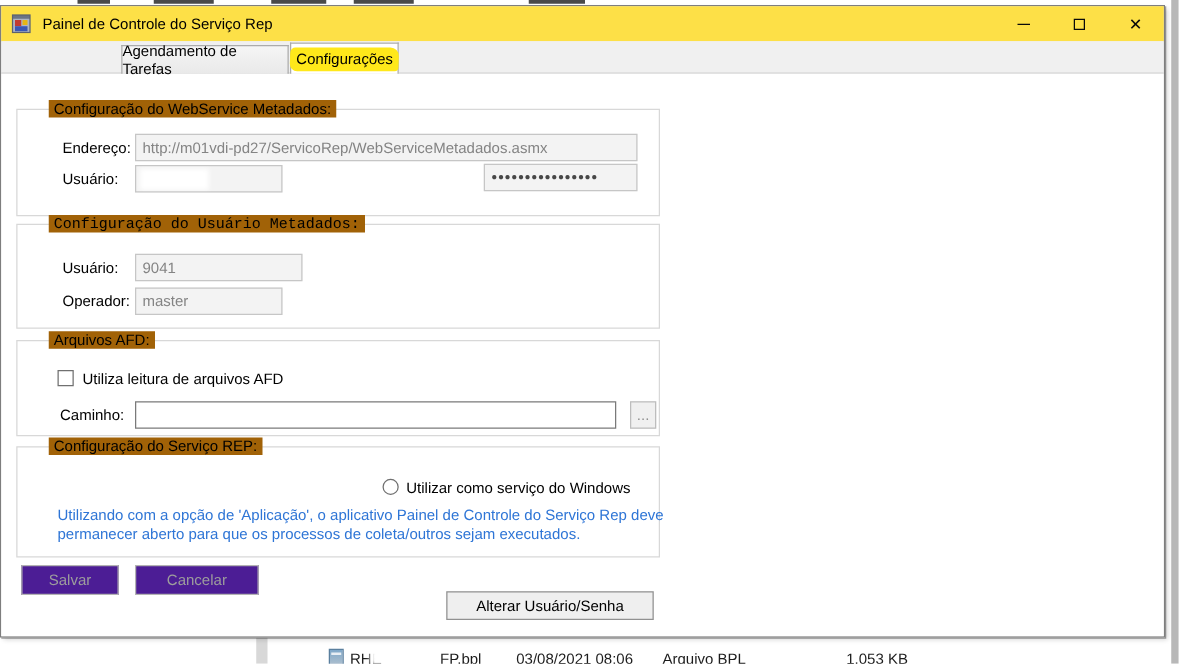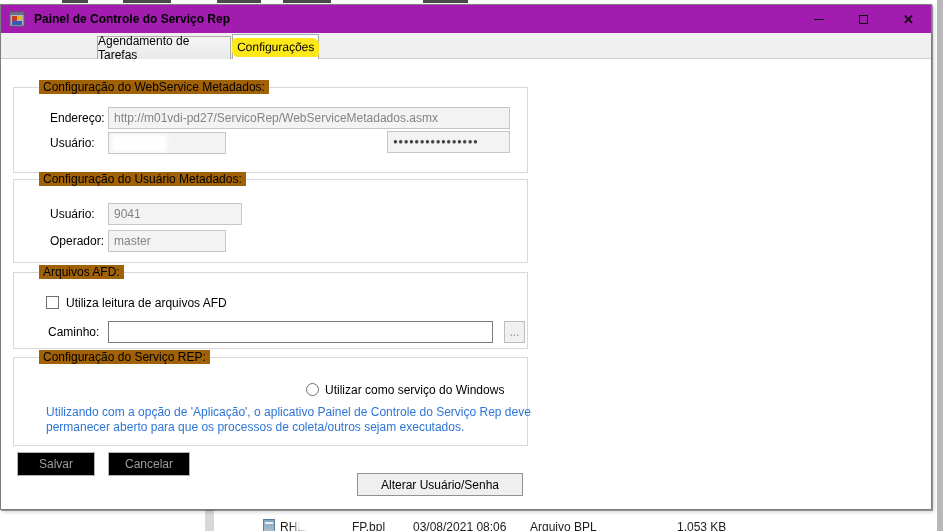--- a/index.html
+++ b/index.html
@@ -17,21 +17,21 @@
     background:linear-gradient(#7fa8c9,#aebfce); border:1px solid #5a7f9e; }
   .bg-file-icon::after { content:""; position:absolute; left:1px; top:2px; width:8px; height:2px; background:#e8eef4; }
   .bg-file-text { position:absolute; top:1px; color:#1c1c1c; white-space:nowrap; }
   .bg-blur-blob { position:absolute; left:296px; top:-2px; width:54px; height:15px; background:#fff; filter:blur(2px); }
   
   .window {
     position:absolute; left:0; top:4px; width:932px; height:506px;
     background:#f0f0f0; border:1px solid #7e7e7e;
     box-shadow:1px 1px 0 rgba(0,0,0,.35), 2px 2px 4px rgba(0,0,0,.18);
   }
-  .titlebar { position:relative; height:28px; background:#a21caf; display:flex; align-items:center;font-weight:bold; }
+  .titlebar { position:relative; height:28px; background:#fde047; display:flex; align-items:center; }
   .app-icon { width:16px; height:16px; margin-left:8px; }
   .title-text { margin-left:9px; font-size:12px; color:#000; }
   .win-btns { position:absolute; right:0; top:0; height:28px; display:flex; }
   .win-btn { width:45px; height:28px; display:flex; align-items:center; justify-content:center; cursor:default; }
   .glyph-min { width:10px; height:1px; background:#0a0a0a; }
   .glyph-max { width:9px; height:9px; border:1px solid #0a0a0a; }
   .glyph-close { font-size:13px; color:#0a0a0a; line-height:1; }
   
   .tabstrip { position:relative; height:26px; background:#f0f0f0; }
   .tabstrip::after { content:""; position:absolute; left:0; right:0; bottom:0; height:1px; background:#cfcfcf; }
@@ -52,21 +52,21 @@
   .redact { position:absolute; left:3px; top:2px; width:55px; height:17px; background:#fff; filter:blur(2px); }
   .checkbox { position:absolute; width:13px; height:13px; background:#fff; border:1px solid #707070; }
   .cb-label { position:absolute; line-height:14px; white-space:nowrap; }
   .radio { width:13px; height:13px; border:1px solid #707070; border-radius:50%; background:#fff; position:relative; flex:none; }
   .radio.checked::after { content:""; position:absolute; left:3px; top:3px; width:5px; height:5px; border-radius:50%; background:#1a1a1a; }
   .radio-wrap { position:absolute; display:flex; align-items:center; gap:6px; height:17px; }
   .radio-wrap.hl { background:#ffe81a; border-radius:6px 3px 7px 3px; padding:1px 10px 2px 3px; }
   .note { position:absolute; color:#2e75d6; line-height:15px; white-space:nowrap; }
   .btn { position:absolute; height:24px; display:flex; align-items:center; justify-content:center;
     font-size:12px; cursor:default; }
-  .btn-disabled { background:#000000; border:1px solid #b3b3b3; color:#9d9d9d; }
+  .btn-disabled { background:#4c1d95; border:1px solid #b3b3b3; color:#9d9d9d; }
   .btn-enabled  { background:#efefef; border:1px solid #919191; color:#000; }
   .browse-btn { position:absolute; width:21px; height:22px; background:#f0f0f0; border:1px solid #bdbdbd;
     color:#8f8f8f; display:flex; align-items:center; justify-content:center; line-height:1; }
 </style>
 </head>
 <body>
 
 <div class="bg-frag" style="left:62px;width:26px;"></div>
 <div class="bg-frag" style="left:123px;width:48px;"></div>
 <div class="bg-frag" style="left:217px;width:44px;"></div>
@@ -130,21 +130,21 @@
     </div>
     <span class="fldlabel" style="left:49px;top:73px;">Usuário:</span>
     <div class="textbox tb-disabled" style="left:107px;top:73px;width:118px;">
       <span></span>
       <div class="redact"></div>
     </div>
     <div class="textbox tb-disabled pwd" style="left:386px;top:72px;width:123px;">
       <span>●●●●●●●●●●●●●●●●</span>
     </div>
 
-    <div class="groupbox" style="left:12px;top:120px;width:515px;height:84px;">
+    <div class="groupbox" style="left:12px;top:120px;width:515px;height:84px;font-family:Liberation Mono, monospace;">
       <span class="gb-title">Configuração do Usuário Metadados:</span>
     </div>
     <span class="fldlabel" style="left:49px;top:144px;">Usuário:</span>
     <div class="textbox tb-disabled" style="left:107px;top:144px;width:134px;">
       <span>9041</span>
     </div>
     <span class="fldlabel" style="left:49px;top:171px;">Operador:</span>
     <div class="textbox tb-disabled" style="left:107px;top:171px;width:118px;">
       <span>master</span>
     </div>
@@ -168,21 +168,21 @@
     <div class="radio-wrap" style="left:305px;top:322px;text-align:right;">
       <div class="radio"></div>
       <span>Utilizar como serviço do Windows</span>
     </div>
     <div class="note" style="left:45px;top:346px;">Utilizando com a opção de 'Aplicação', o aplicativo Painel de Controle do Serviço Rep deve</div>
     <div class="note" style="left:45px;top:361px;">permanecer aberto para que os processos de coleta/outros sejam executados.</div>
 
     <div class="btn btn-disabled" style="left:16px;top:393px;width:78px;">
       <span>Salvar</span>
     </div>
-    <div class="btn btn-disabled" style="left:107px;top:393px;width:82px;">
+    <div class="btn btn-disabled" style="left:107px;top:393px;width:99px;">
       <span>Cancelar</span>
     </div>
     <div class="btn btn-enabled" style="left:356px;top:394px;width:166px;height:23px;margin-top:20px;">
       <span>Alterar Usuário/Senha</span>
     </div>
 
   </div>
 </div>
 
 </body></html>

